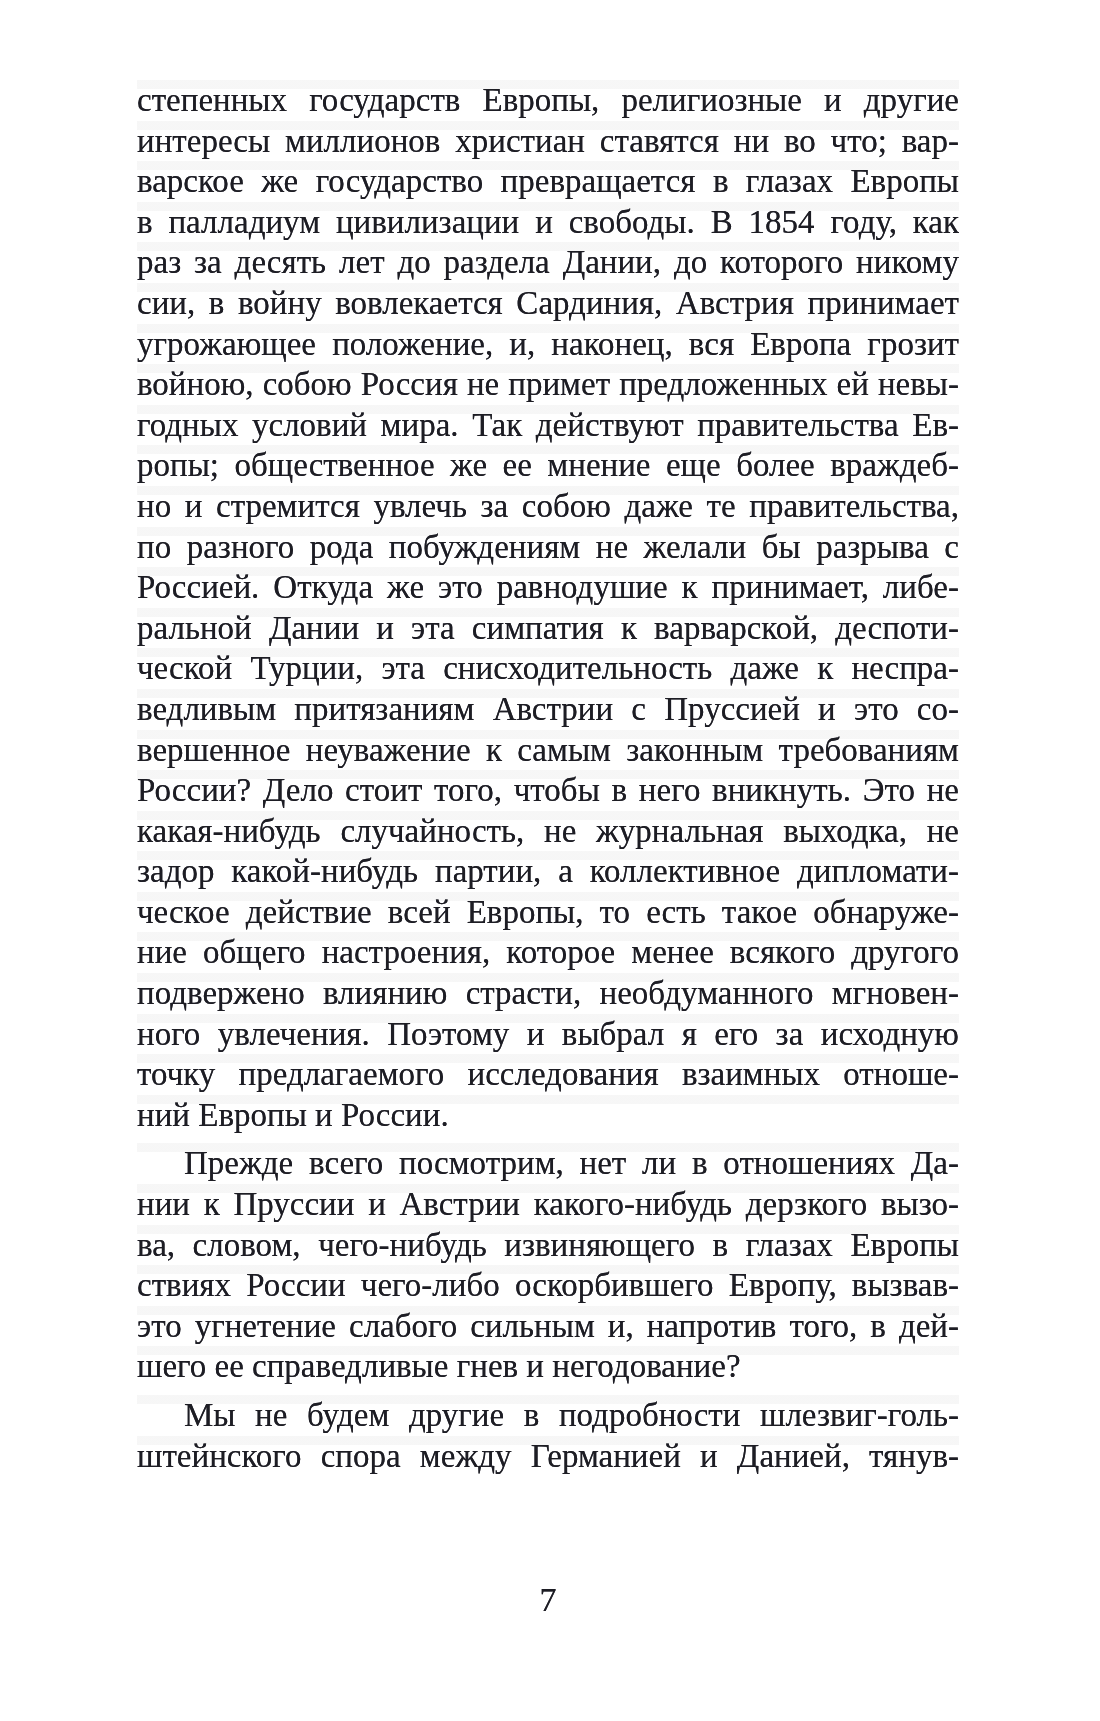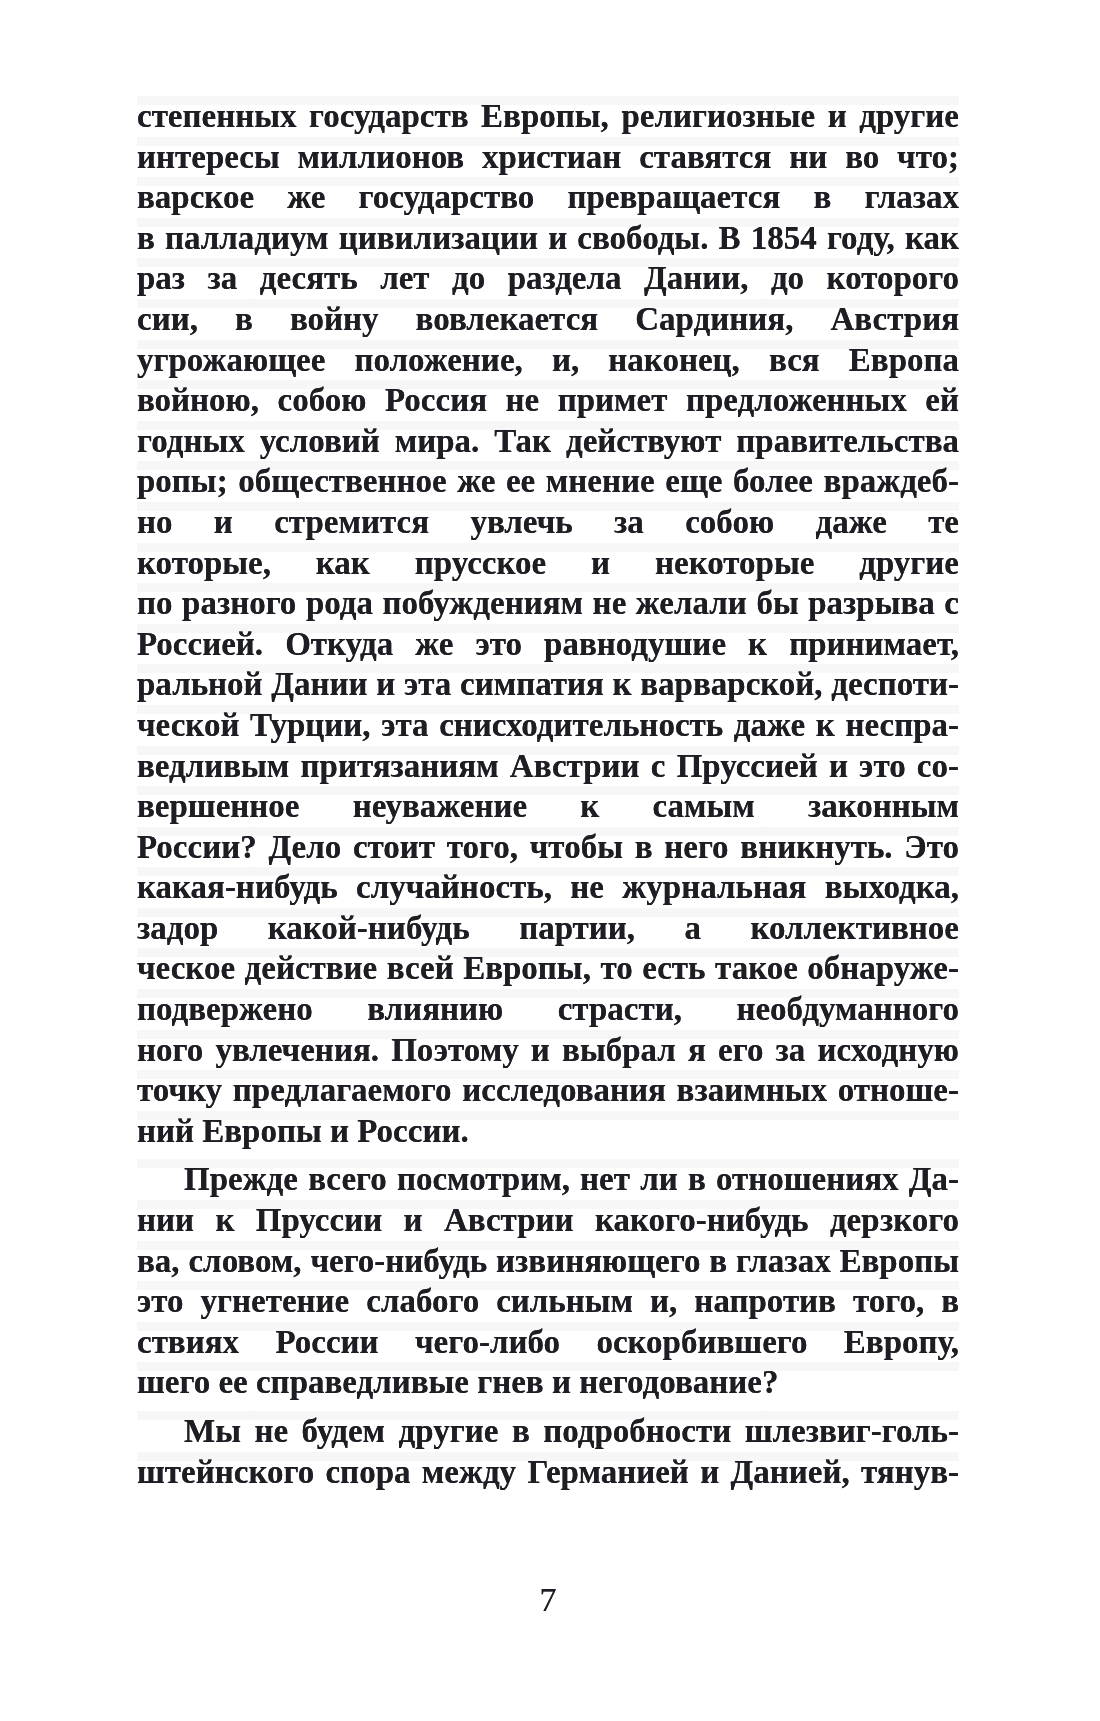--- a/index.html
+++ b/index.html
@@ -15,24 +15,23 @@
     overflow: hidden;
   }
   .book-page {
     position: absolute;
     inset: 0;
     background: #ffffff;
   }
   .text-block {
     position: absolute;
     left: 137px;
-    top: 96px;
+    top: 80px;
     width: 822px;
     color: #1d1d24;
-    font-weight: bold;
   }
   .line {
     font-size: 33px;
     line-height: 40.6px;
     height: 40.6px;
     overflow: hidden;
     text-align: justify;
     text-align-last: justify;
     text-justify: inter-word;
     white-space: normal;
@@ -71,38 +70,38 @@
       <div class="line">интересы миллионов христиан ставятся ни во что; вар-</div>
       <div class="line">варское же государство превращается в глазах Европы</div>
       <div class="line">в палладиум цивилизации и свободы. В 1854 году, как</div>
       <div class="line">раз за десять лет до раздела Дании, до которого никому</div>
       <div class="line">сии, в войну вовлекается Сардиния, Австрия принимает</div>
       <div class="line">угрожающее положение, и, наконец, вся Европа грозит</div>
       <div class="line">войною, собою Россия не примет предложенных ей невы-</div>
       <div class="line">годных условий мира. Так действуют правительства Ев-</div>
       <div class="line">ропы; общественное же ее мнение еще более враждеб-</div>
       <div class="line">но и стремится увлечь за собою даже те правительства,</div>
-      <div class="line">которые, как прусское и некоторые другие германские,</div>
       <div class="line">по разного рода побуждениям не желали бы разрыва с</div>
       <div class="line">Россией. Откуда же это равнодушие к принимает, либе-</div>
       <div class="line">ральной Дании и эта симпатия к варварской, деспоти-</div>
       <div class="line">ческой Турции, эта снисходительность даже к неспра-</div>
       <div class="line">ведливым притязаниям Австрии с Пруссией и это со-</div>
       <div class="line">вершенное неуважение к самым законным требованиям</div>
       <div class="line">России? Дело стоит того, чтобы в него вникнуть. Это не</div>
       <div class="line">какая-нибудь случайность, не журнальная выходка, не</div>
       <div class="line">задор какой-нибудь партии, а коллективное дипломати-</div>
       <div class="line">ческое действие всей Европы, то есть такое обнаруже-</div>
+      <div class="line">ние общего настроения, которое менее всякого другого</div>
       <div class="line">подвержено влиянию страсти, необдуманного мгновен-</div>
       <div class="line">ного увлечения. Поэтому и выбрал я его за исходную</div>
       <div class="line">точку предлагаемого исследования взаимных отноше-</div>
       <div class="line end">ний Европы и России.</div>
       <div class="line indent">Прежде всего посмотрим, нет ли в отношениях Да-</div>
       <div class="line">нии к Пруссии и Австрии какого-нибудь дерзкого вызо-</div>
       <div class="line">ва, словом, чего-нибудь извиняющего в глазах Европы</div>
+      <div class="line">ствиях России чего-либо оскорбившего Европу, вызвав-</div>
       <div class="line">это угнетение слабого сильным и, напротив того, в дей-</div>
-      <div class="line">ствиях России чего-либо оскорбившего Европу, вызвав-</div>
       <div class="line end">шего ее справедливые гнев и негодование?</div>
       <div class="line indent">Мы не будем другие в подробности шлезвиг-голь-</div>
       <div class="line">штейнского спора между Германией и Данией, тянув-</div>
     </div>
   <div class="page-number">7</div>
 </div>
 
 </body></html>

